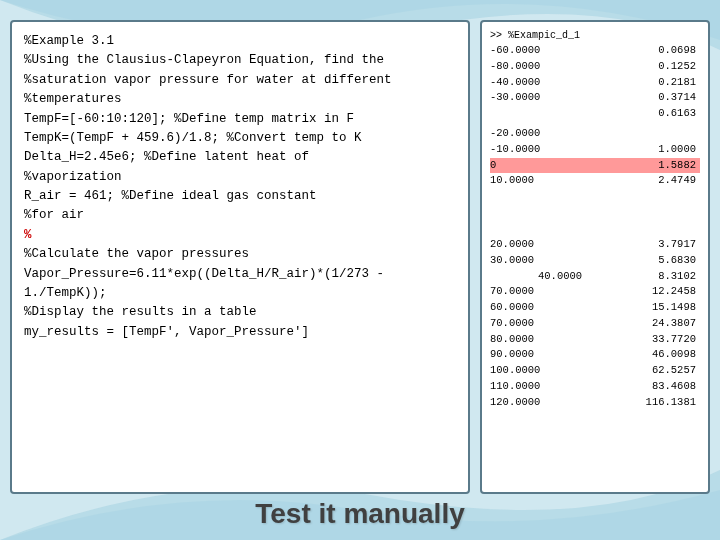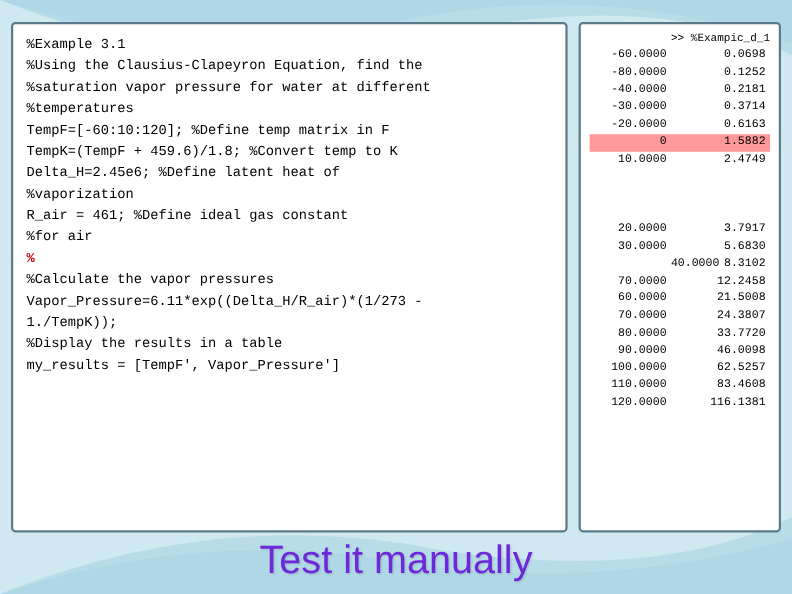--- a/index.html
+++ b/index.html
@@ -57,43 +57,42 @@
       color: #cc0000;
       font-weight: bold;
     }
 
     
     .output-block {
       background: #ffffff;
       border: 2px solid #5a7a8a;
       border-radius: 4px;
       padding: 6px 8px;
-      width: 184px;
+      width: 230px;
       font-family: 'Courier New', Courier, monospace;
       font-size: 10.5px;
       line-height: 1.5;
       color: #000;
       overflow: hidden;
-      text-align: right;
     }
 
     .output-block .cmd-line {
       color: #000;
       font-size: 10px;
     }
 
     .output-block .var-line {
       color: #000;
     }
 
     
     .bottom-label {
-      font-size: 36px;
-      font-weight: normal;
-      color: #6d28d9;
+      font-size: 28px;
+      font-weight: bold;
+      color: #404040;
       text-align: center;
       margin-top: 4px;
       text-shadow: 1px 1px 2px rgba(0,0,0,0.15);
     }
   </style>
 </head>
 <body>
 
 <svg class="bg-waves" viewBox="0 0 720 540" xmlns="http://www.w3.org/2000/svg">
   <rect width="720" height="540" fill="#d0e8f0"></rect>
@@ -138,22 +137,26 @@
           </div>
           <div style="display: flex; justify-content: space-between; padding-right: 4px;">
             <span style="min-width: 70px;">-40.0000</span>
             <span>0.2181</span>
           </div>
           <div style="display: flex; justify-content: space-between; padding-right: 4px;">
             <span style="min-width: 70px;">-30.0000</span>
             <span>0.3714</span>
           </div>
           <div style="display: flex; justify-content: space-between; padding-right: 4px;">
-            <span style="min-width: 70px;">-20.0000</span>
+            <span style="min-width: 70px; margin-top: 20px;">-20.0000</span>
             <span>0.6163</span>
+          </div>
+          <div style="display: flex; justify-content: space-between; padding-right: 4px;">
+            <span style="min-width: 70px;">-10.0000</span>
+            <span>1.0000</span>
           </div>
           <div style="display: flex; justify-content: space-between; padding-right: 4px; background: rgb(255, 153, 153);">
             <span style="min-width: 70px;">0</span>
             <span>1.5882</span>
           </div>
           <div style="display: flex; justify-content: space-between; padding-right: 4px;">
             <span style="min-width: 70px;">10.0000</span>
             <span>2.4749</span>
           </div>
           <div style="display: flex; justify-content: space-between; padding-right: 4px; margin-top: 48px;">
@@ -167,21 +170,21 @@
           <div style="display: flex; justify-content: space-between; padding-right: 4px; margin-left: 48px;">
             <span style="min-width: 70px;">40.0000</span>
             <span>8.3102</span>
           </div>
           <div style="display: flex; justify-content: space-between; padding-right: 4px;">
             <span style="min-width: 70px;">70.0000</span>
             <span>12.2458</span>
           </div>
           <div style="display: flex; justify-content: space-between; padding-right: 4px;">
             <span style="min-width: 70px;">60.0000</span>
-            <span>21.5008</span>
+            <span>15.1498</span>
           </div>
           <div style="display: flex; justify-content: space-between; padding-right: 4px;">
             <span style="min-width: 70px;">70.0000</span>
             <span>24.3807</span>
           </div>
           <div style="display: flex; justify-content: space-between; padding-right: 4px;">
             <span style="min-width: 70px;">80.0000</span>
             <span>33.7720</span>
           </div>
           <div style="display: flex; justify-content: space-between; padding-right: 4px;">

